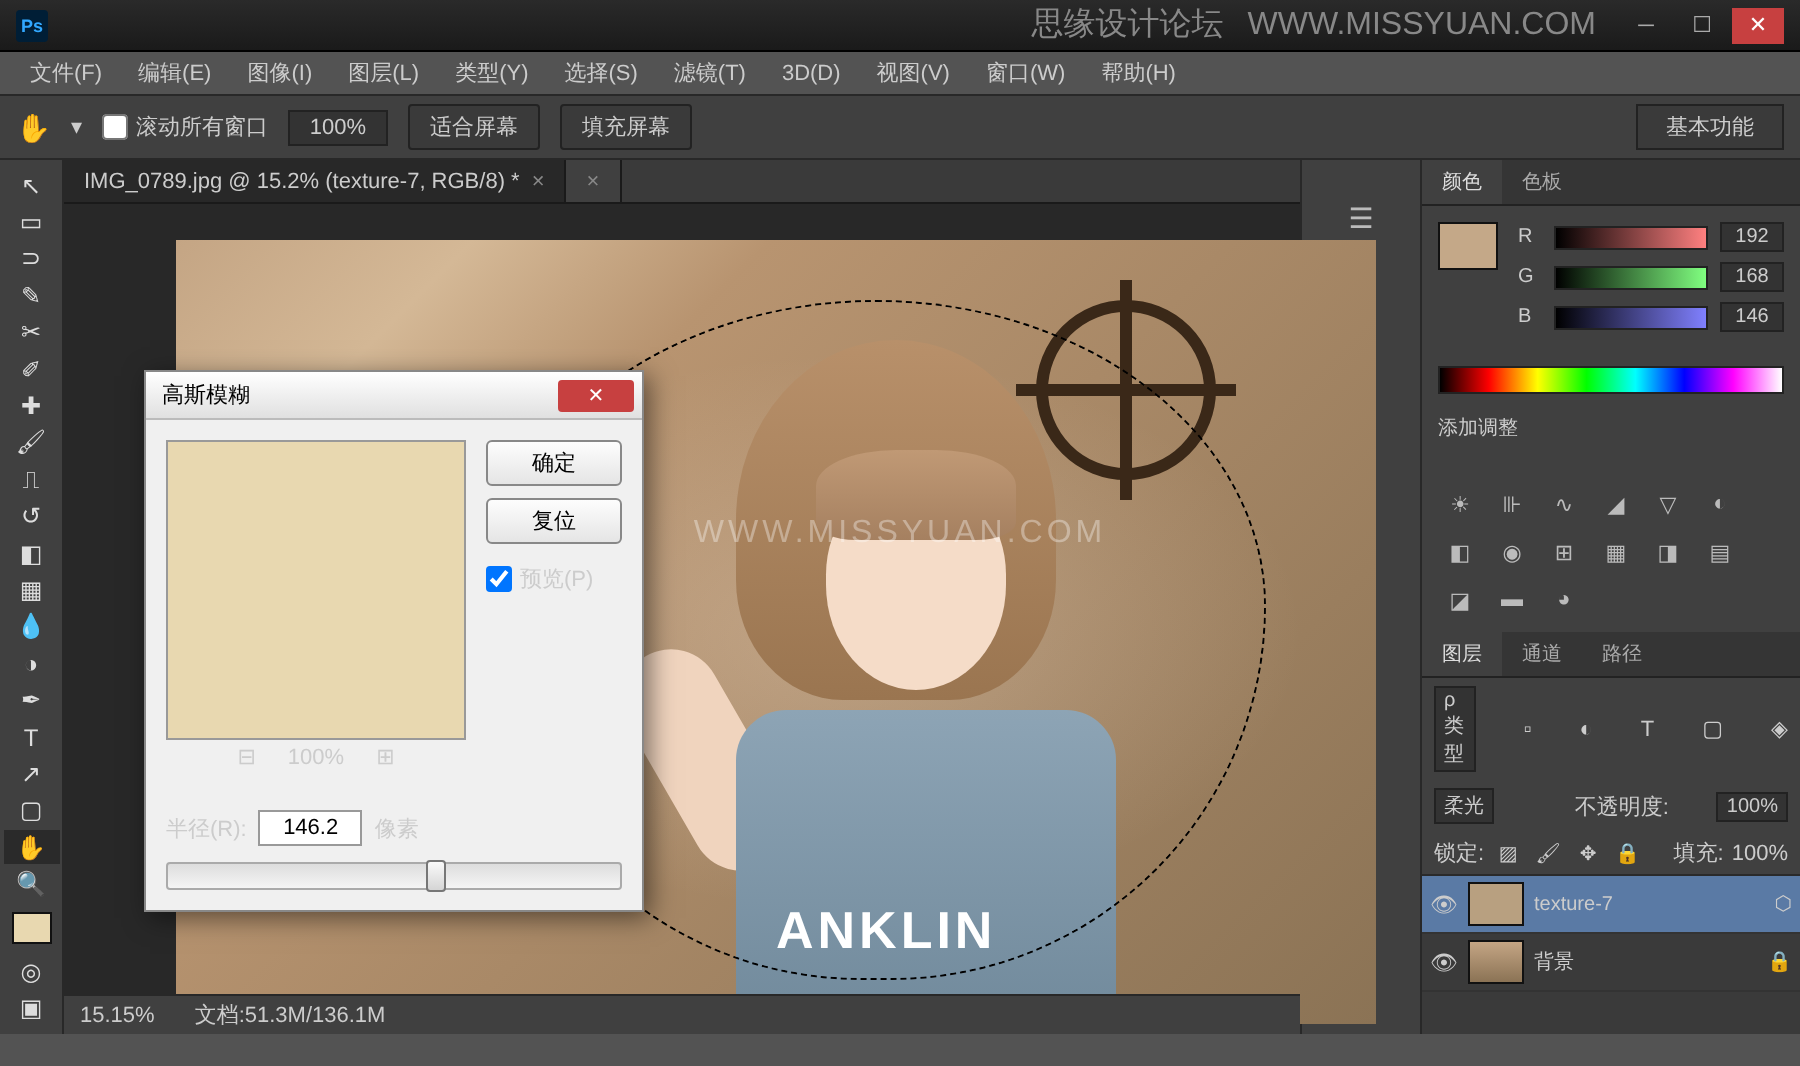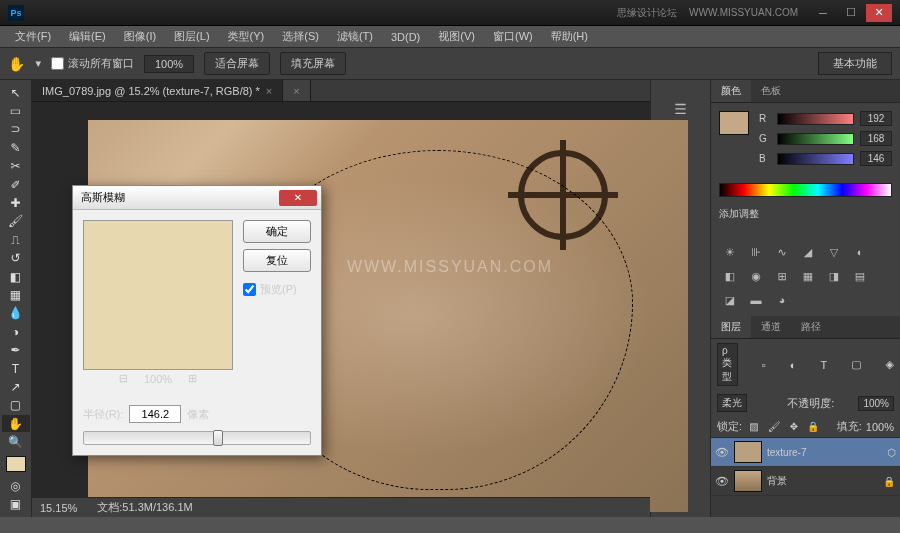--- a/index.html
+++ b/index.html
@@ -1,21 +1,21 @@
 <!DOCTYPE html>
 <html><head>
 <meta charset="utf-8">
 <style>
 *{margin:0;padding:0;box-sizing:border-box;font-family:"Microsoft YaHei",sans-serif;font-size:11px;color:#ccc}
 body{background:#535353;width:900px;height:533px;overflow:hidden;position:relative}
 .titlebar{height:26px;background:linear-gradient(#2a2a2a,#1a1a1a);display:flex;align-items:center;padding:0 8px;justify-content:space-between;border-bottom:1px solid #000}
 .title-left{display:flex;align-items:center;gap:8px}
 .ps-icon{width:16px;height:16px;background:#001e36;color:#31a8ff;display:flex;align-items:center;justify-content:center;font-weight:bold;font-size:9px;border-radius:2px}
 .title-right{display:flex;align-items:center;gap:12px}
-.brand{color:#888;font-size:10px}
+.brand{color:#888;font-size:16px}
 .win-controls{display:flex;gap:2px}
 .win-btn{width:26px;height:18px;display:flex;align-items:center;justify-content:center;color:#aaa}
 .win-btn.close{background:#c74040;color:#fff}
 .menubar{height:22px;background:#535353;display:flex;align-items:center;padding:0 6px;border-bottom:1px solid #282828}
 .menubar span{padding:3px 9px;cursor:default}
 .optionsbar{height:32px;background:#404040;display:flex;align-items:center;padding:0 8px;gap:10px;border-bottom:1px solid #282828}
 .hand-icon{font-size:14px}
 .opt-check{display:flex;align-items:center;gap:4px}
 .opt-btn{background:#3a3a3a;border:1px solid #222;padding:3px 10px;border-radius:2px}
 .opt-num{background:#333;border:1px solid #222;padding:2px 8px;min-width:50px;text-align:center}
@@ -171,20 +171,28 @@
       <div class="doc-tab">
           <span>IMG_0789.jpg @ 15.2% (texture-7, RGB/8) *</span>
           <span class="x">×</span>
         </div>
       <div class="doc-tab inactive">
           <span class="x">×</span>
         </div>
     </div>
     <div class="canvas">
       <div class="ship-wheel"></div>
+      <div class="figure">
+        <div class="hair"></div>
+        <div class="arm"></div>
+        <div class="vest"></div>
+        <div class="face"></div>
+        <div class="bangs"></div>
+        <div class="vest-text">ANKLIN</div>
+      </div>
       <div class="selection"></div>
     </div>
 
     <div class="dialog">
       <div class="dlg-title">
         <span>高斯模糊</span>
         <div class="dlg-close">✕</div>
       </div>
       <div class="dlg-body">
         <div>

